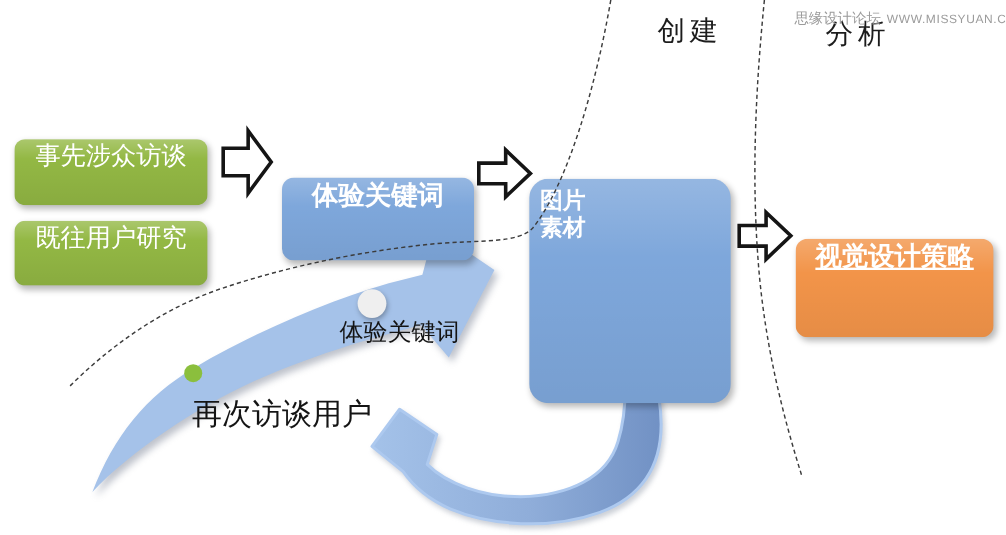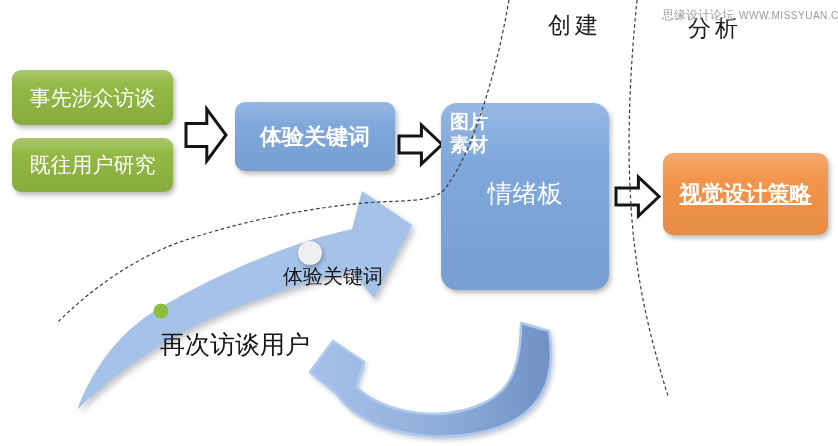--- a/index.html
+++ b/index.html
@@ -28,22 +28,22 @@
   .layer-over{z-index:3;}
   .big-arrow{fill:var(--c-arrow-blue,#a5c2e9);filter:drop-shadow(3px 4px 3px rgba(110,120,140,.45));}
   .swoosh{stroke:var(--c-swoosh-outline,#adc9ef);stroke-width:2.5;stroke-linejoin:round;
           filter:drop-shadow(2px 3px 2px rgba(110,120,140,.35));}
   .block-arrow{fill:#ffffff;stroke:#151515;stroke-width:3;stroke-linejoin:miter;}
   .dot-white{fill:var(--c-circle-white,#efefef);filter:drop-shadow(1px 2px 2px rgba(0,0,0,.30));}
   .dot-green{fill:var(--c-dot-green,#8bbf3d);}
   .divider{fill:none;stroke:var(--c-dashed-line,#3c3c3c);stroke-width:1.2;stroke-dasharray:3.5 2.6;}
   
   .box{
-    position:absolute;z-index:2;color:#fff;display:flex;align-items:center;justify-content:center;
-    white-space:nowrap;box-shadow:2px 3px 5px rgba(0,0,0,.28);
+    position:absolute;z-index:2;color:#fff;display:flex;justify-content:center;
+    white-space:nowrap;box-shadow:2px 3px 5px rgba(0,0,0,.28);margin-top:46px;
   }
   .box-green{
     background:linear-gradient(180deg,rgba(255,255,255,.22),rgba(255,255,255,0) 30%,rgba(0,0,0,.07)),
                var(--c-green,#93b844);
     border-radius:9px;font-size:21px;
   }
   .box-blue{
     background:linear-gradient(180deg,rgba(255,255,255,.18),rgba(255,255,255,0) 35%,rgba(0,0,0,.05)),
                var(--c-blue,#7ea7db);
     border-radius:10px;
@@ -122,21 +122,20 @@
     <span>事先涉众访谈</span>
   </div>
   <div class="box box-green box-prior">
     <span>既往用户研究</span>
   </div>
   <div class="box box-blue box-keywords">
     <span>体验关键词</span>
   </div>
   <div class="box box-blue box-moodboard">
     <span class="materials-label">图片素材</span>
-    <span class="moodboard-title">情绪板</span>
   </div>
   <div class="box box-orange box-strategy">
     <span>视觉设计策略</span>
   </div>
 
   <span class="callout callout-keywords">体验关键词</span>
   <span class="callout callout-revisit">再次访谈用户</span>
 
   <svg class="layer layer-over" width="838" height="446" viewBox="0 0 838 446">
     <path class="divider" d="M 509 0

